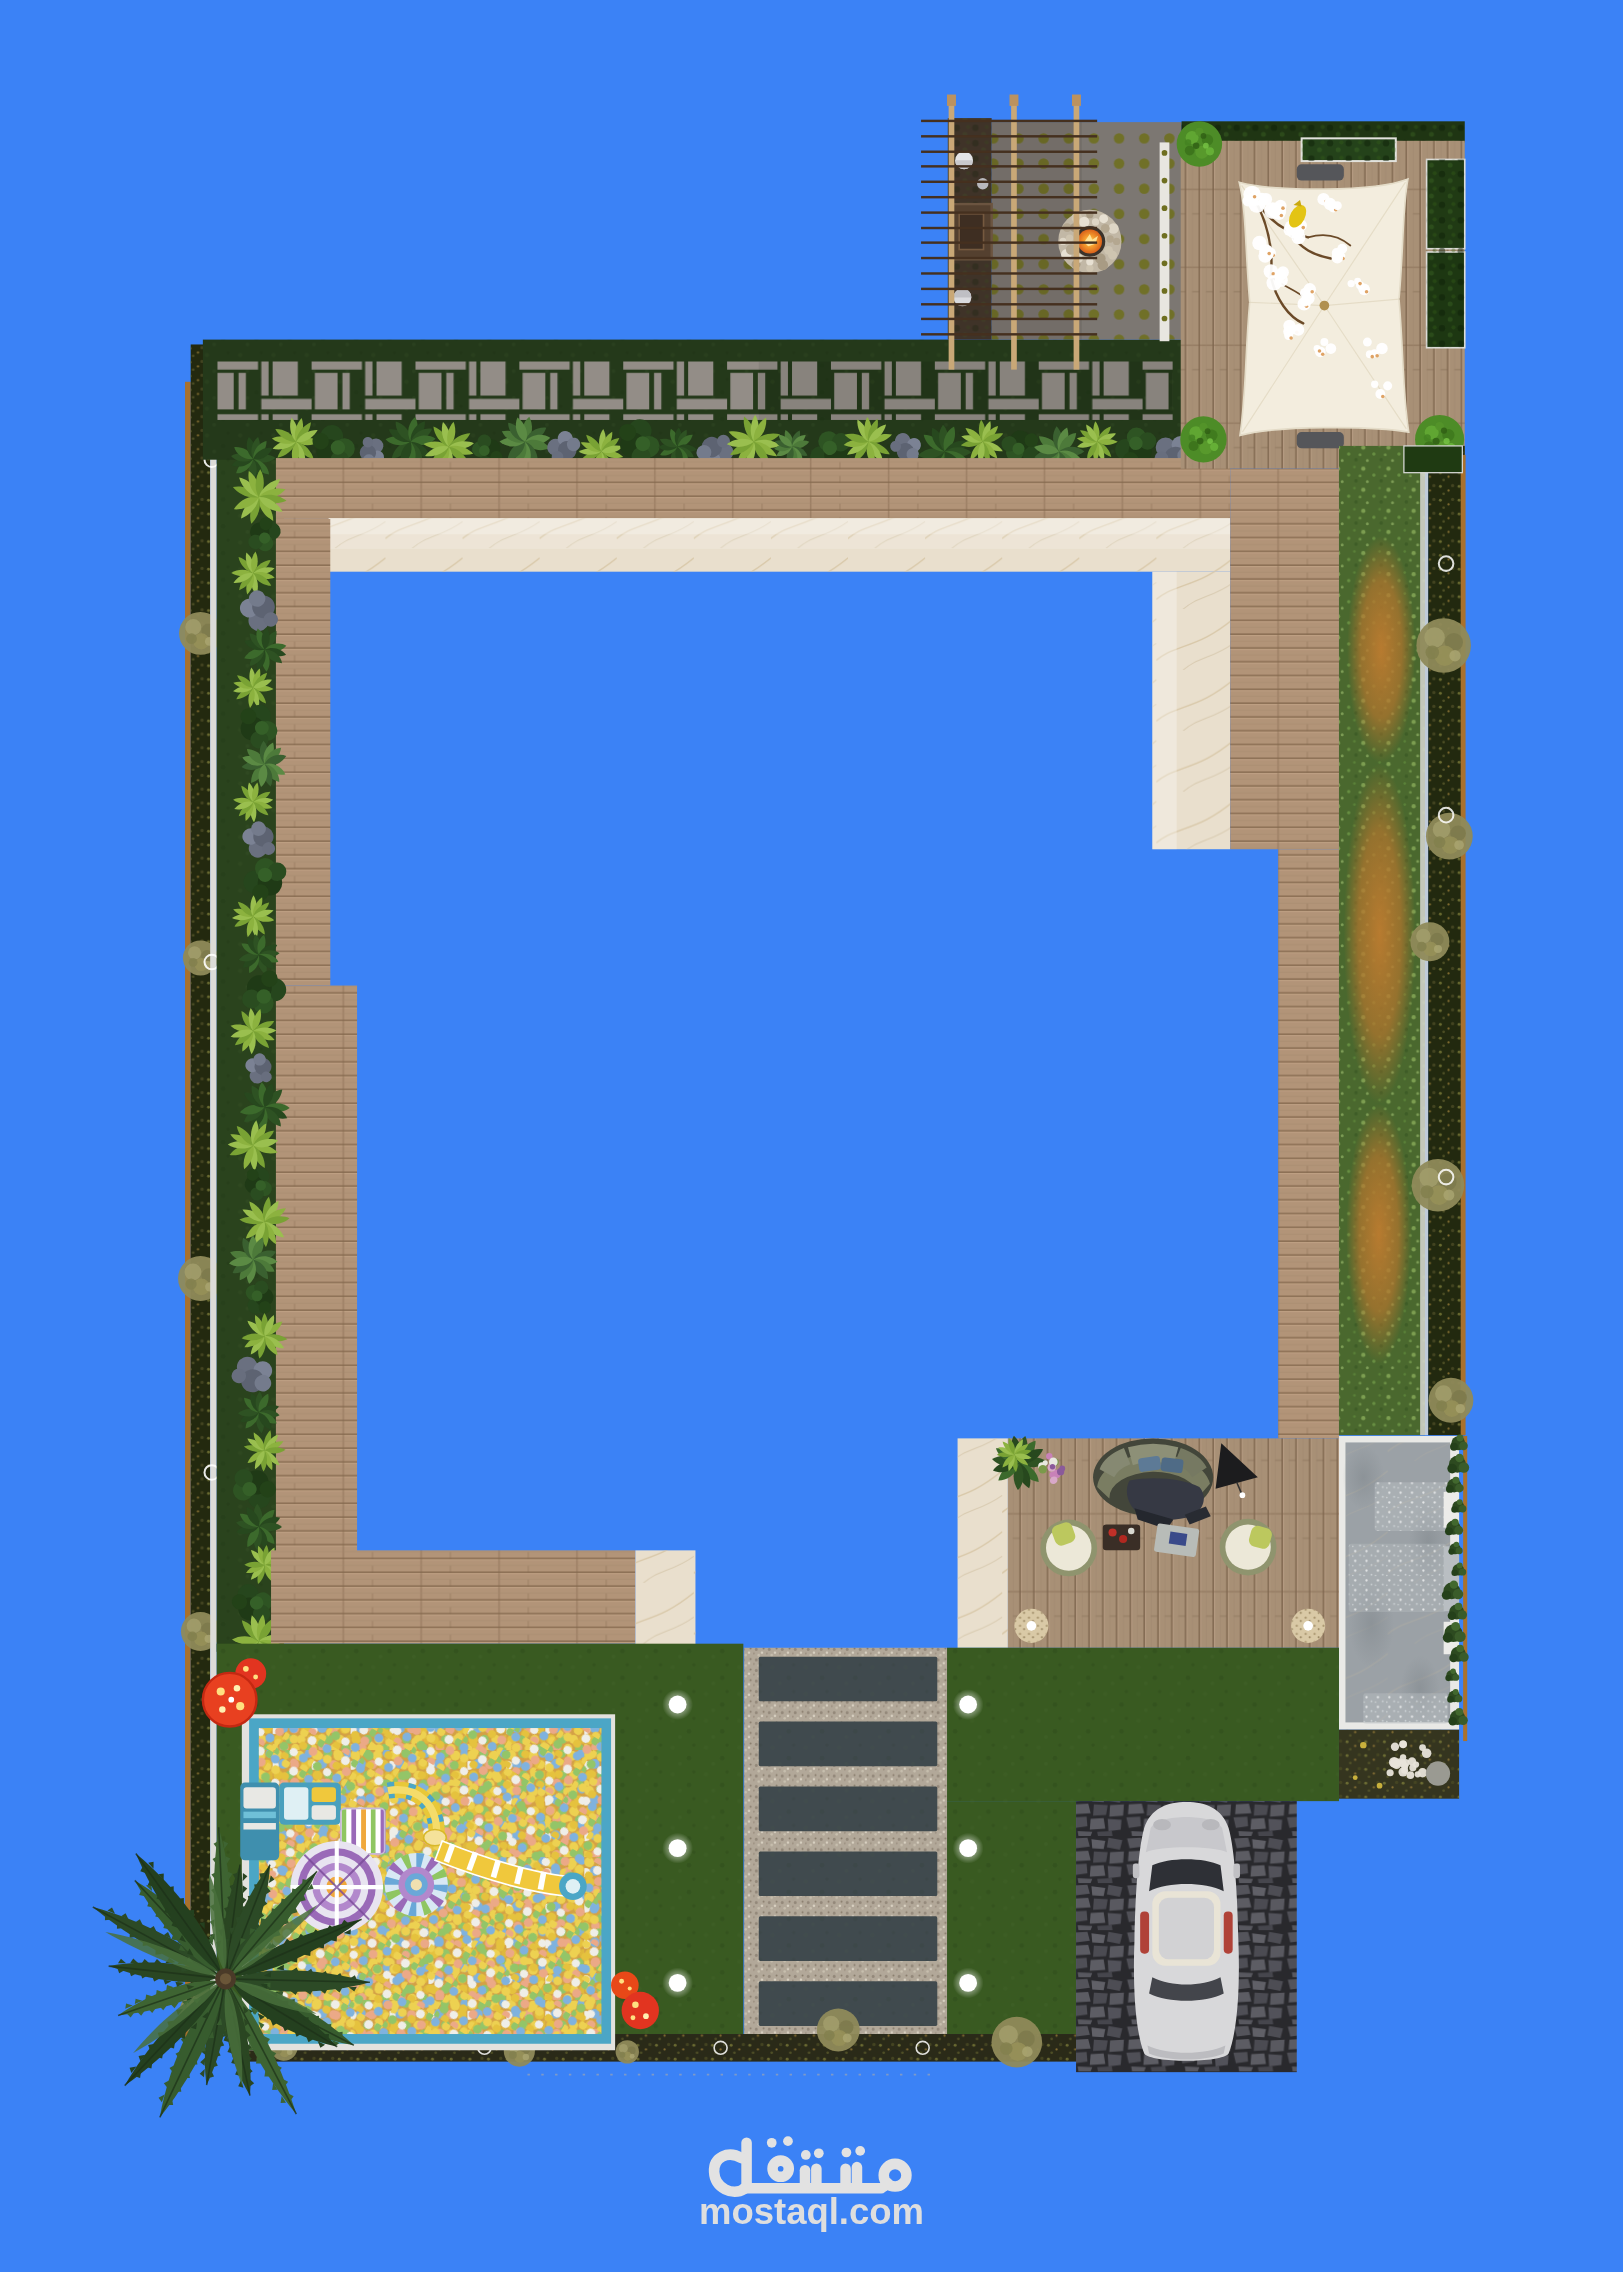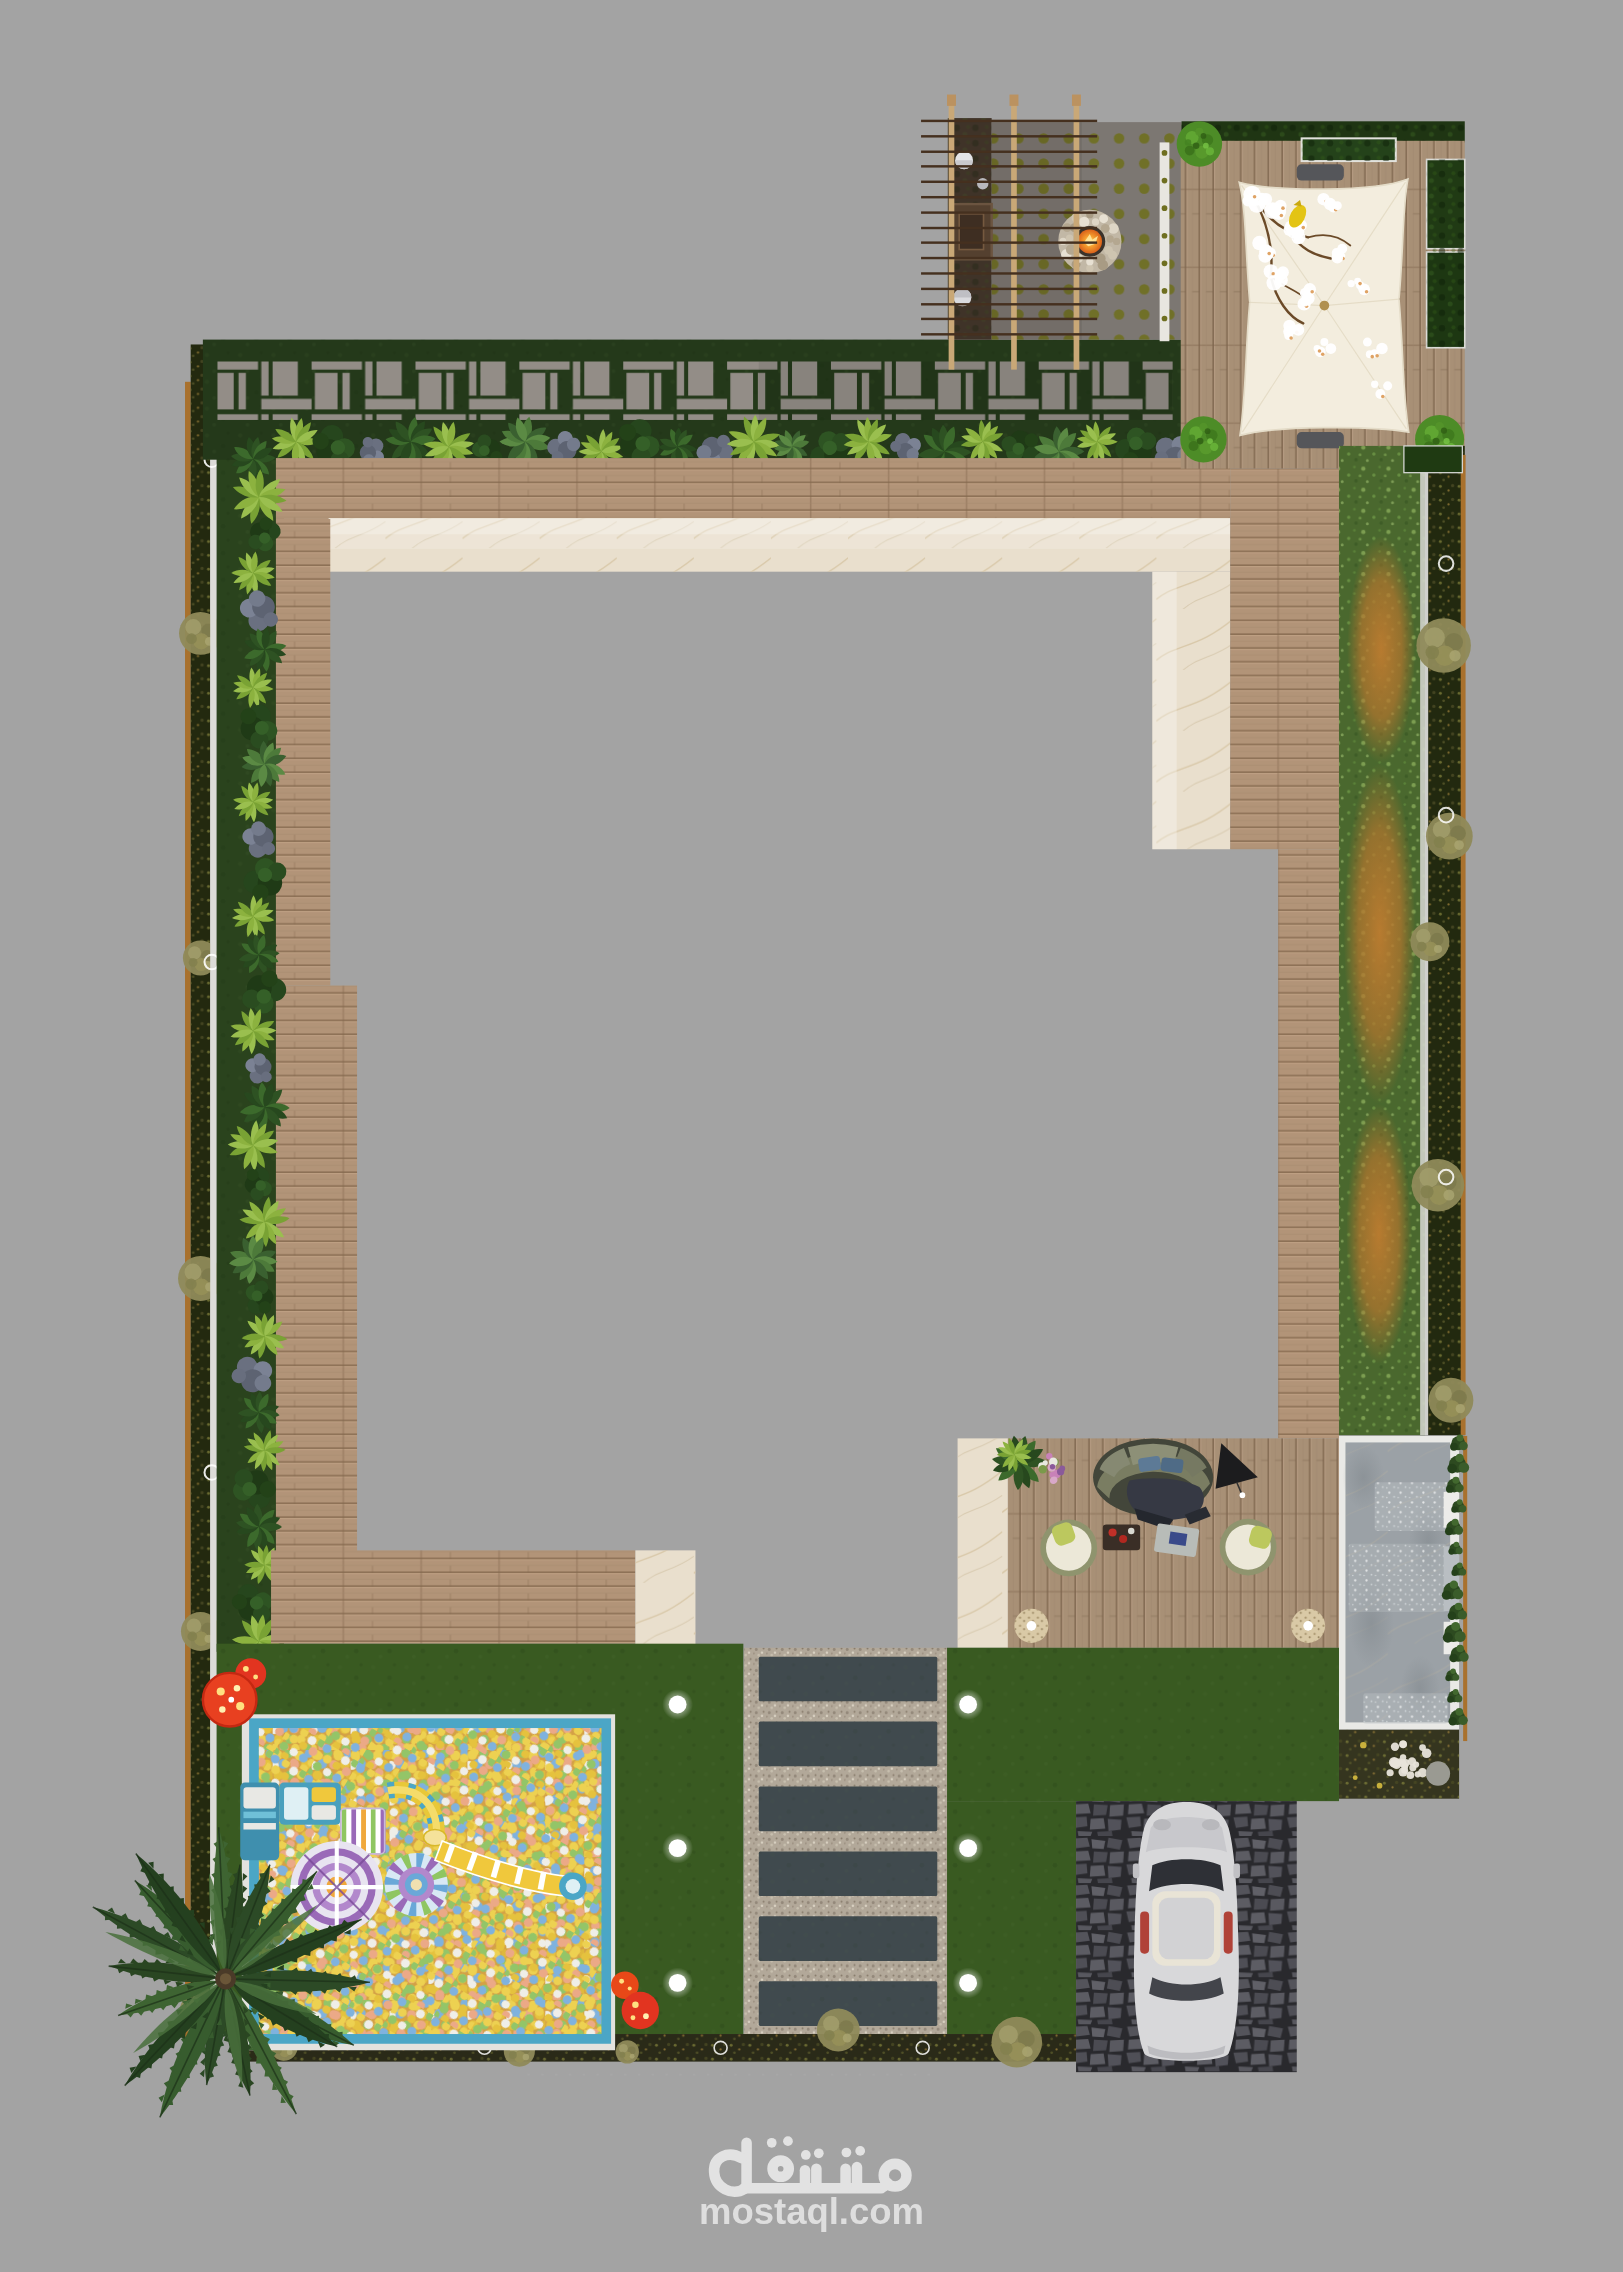--- a/index.html
+++ b/index.html
@@ -1,15 +1,15 @@
 <!DOCTYPE html>
 <html style="font-size:13px"><head><meta charset="utf-8">
 <style>
 html,body{margin:0;padding:0;background:#fff}
-.page{position:relative;width:1623px;height:2273px;background:#a3a3a3;overflow:hidden;font-family:"Liberation Sans",sans-serif}
+.page{position:relative;width:1623px;height:2273px;background:#3b82f6;overflow:hidden;font-family:"Liberation Sans",sans-serif}
 </style></head><body>
 <div class="page">
 <svg width="1623" height="2273" viewBox="0 0 2000 2800" xmlns="http://www.w3.org/2000/svg">
 <defs>
 <pattern id="woodH" width="96" height="17" patternUnits="userSpaceOnUse">
   <rect width="96" height="17" fill="#b29478"></rect>
   <rect y="0" width="96" height="1.4" fill="#c7aa8c" opacity="0.5"></rect>
   <rect y="15" width="96" height="2" fill="#83684e" opacity="0.8"></rect>
   <rect x="38" y="0" width="2" height="17" fill="#83684e" opacity="0.45"></rect>
   <rect x="74" y="8" width="2" height="9" fill="#83684e" opacity="0.3"></rect>

